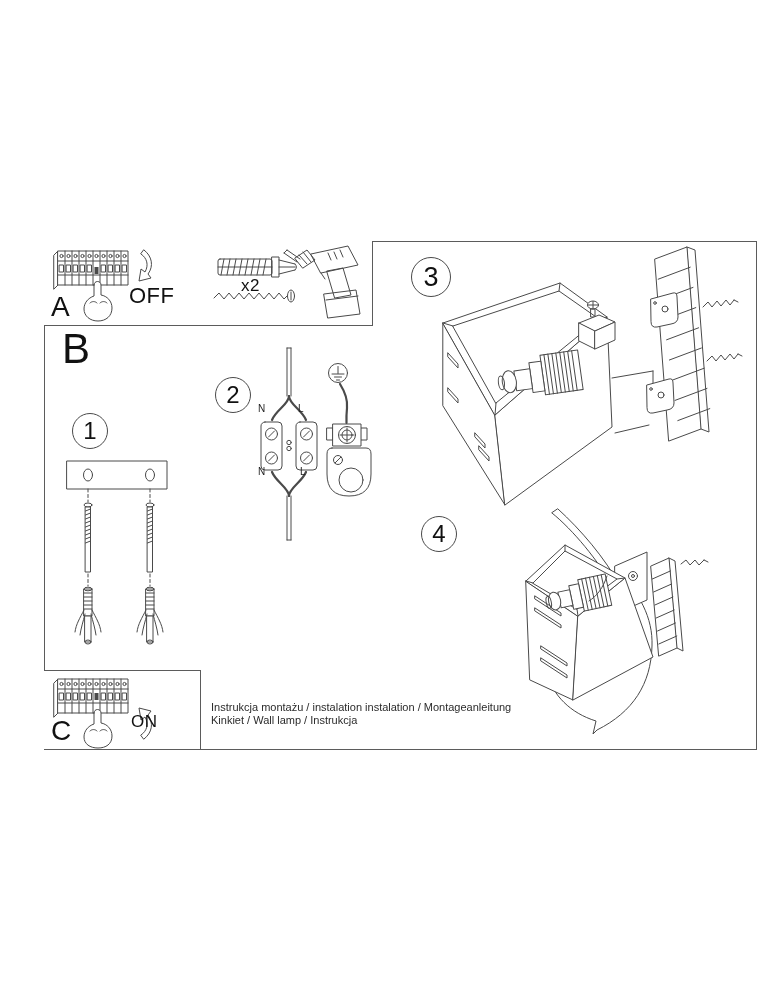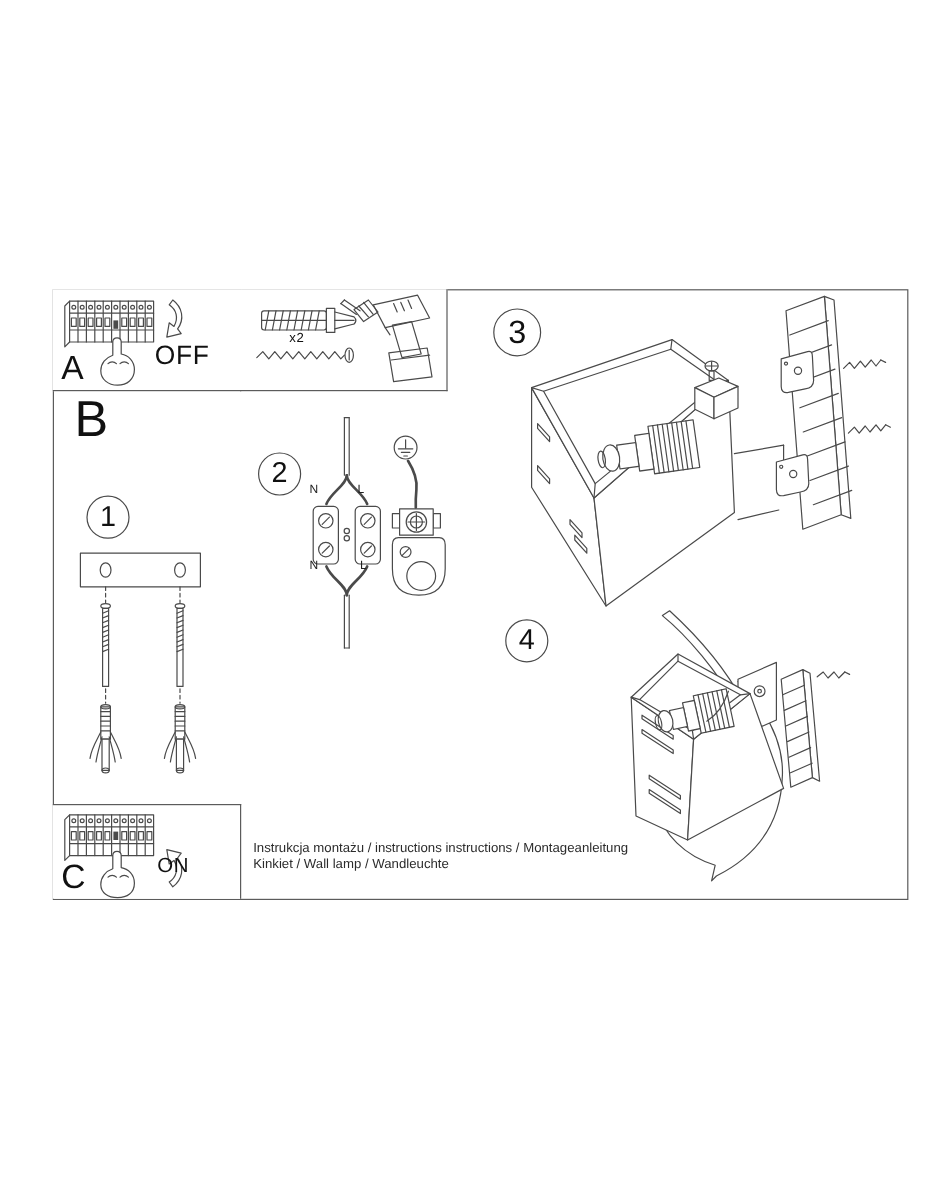--- a/index.html
+++ b/index.html
@@ -113,21 +113,21 @@
       <polygon points="111,13 148,5 158,24 121,32"></polygon>
       <line x1="128" y1="12" x2="131" y2="19"></line>
         <line x1="134" y1="11" x2="137" y2="18"></line>
         <line x1="140" y1="9" x2="143" y2="16"></line>
       <line x1="121" y1="32" x2="125" y2="38"></line>
       <polygon points="127,30 143,27 151,54 135,57"></polygon>
       <polygon points="124,53 156,49 160,73 128,77"></polygon>
       <line x1="126" y1="59" x2="158" y2="55"></line>
     </g>
   </svg>
-  <span class="state-label" style="left:41px;top:36px;font-size:11px;">x2</span>
+  <span class="state-label" style="left:41px;top:36px;font-size:17px;">x2</span>
 </div>
 
 <span class="sec-label" style="left:62px;top:328px;font-size:42px;">B</span>
 
 <div class="circle-num c34" style="left:72px;top:413px;">
   <span>1</span>
 </div>
 <svg width="115" height="205" viewBox="0 0 115 205" style="left:62px;top:452px;">
   <g>
     <rect class="wh" x="5" y="9" width="100" height="28"></rect>
@@ -450,14 +450,14 @@
       <path d="M56,60 C58,58 61,58 63,60"></path>
     </g>
     <g>
       <path d="M100,68 C108,62 110,52 104,44 L107,40 L95,37 L97,49 L101,46 C105,53 103,60 97,64 Z"></path>
     </g>
   </svg>
   <span class="sec-label" style="left:7px;top:46px;font-size:28px;">C</span>
   <span class="state-label" style="left:87px;top:42px;font-size:17px;">ON</span>
 </div>
 
-<span class="footer-line" style="left:211px;top:702px;">Instrukcja montażu / instructions instructions / Montageanleitung</span>
-<span class="footer-line" style="left:211px;top:715px;">Kinkiet / Wall lamp / Wandleuchte</span>
+<span class="footer-line" style="left:211px;top:702px;">Instrukcja montażu / instalation instalation / Montageanleitung</span>
+<span class="footer-line" style="left:211px;top:715px;">Kinkiet / Wall lamp / Instrukcja</span>
 
 </body></html>

